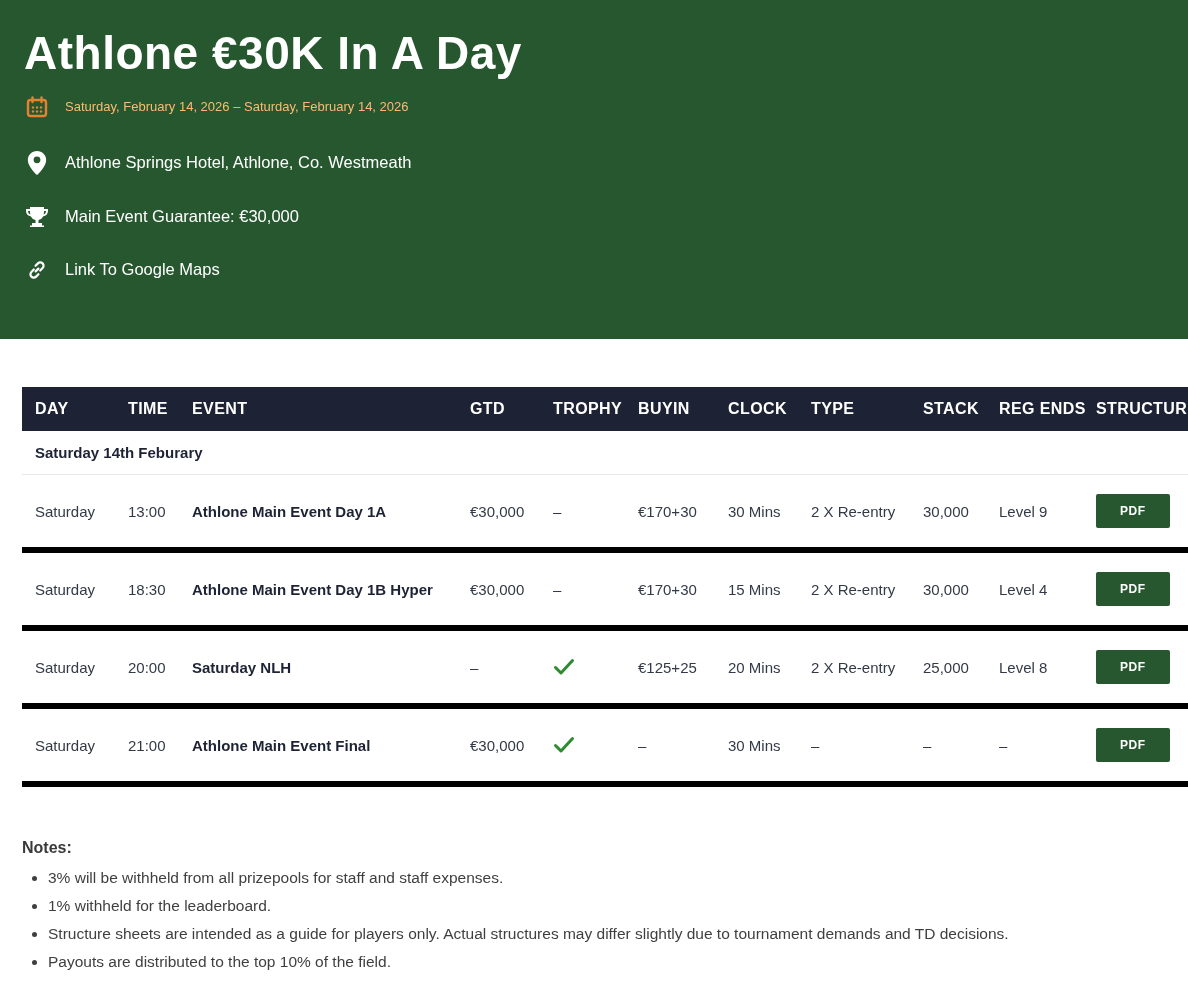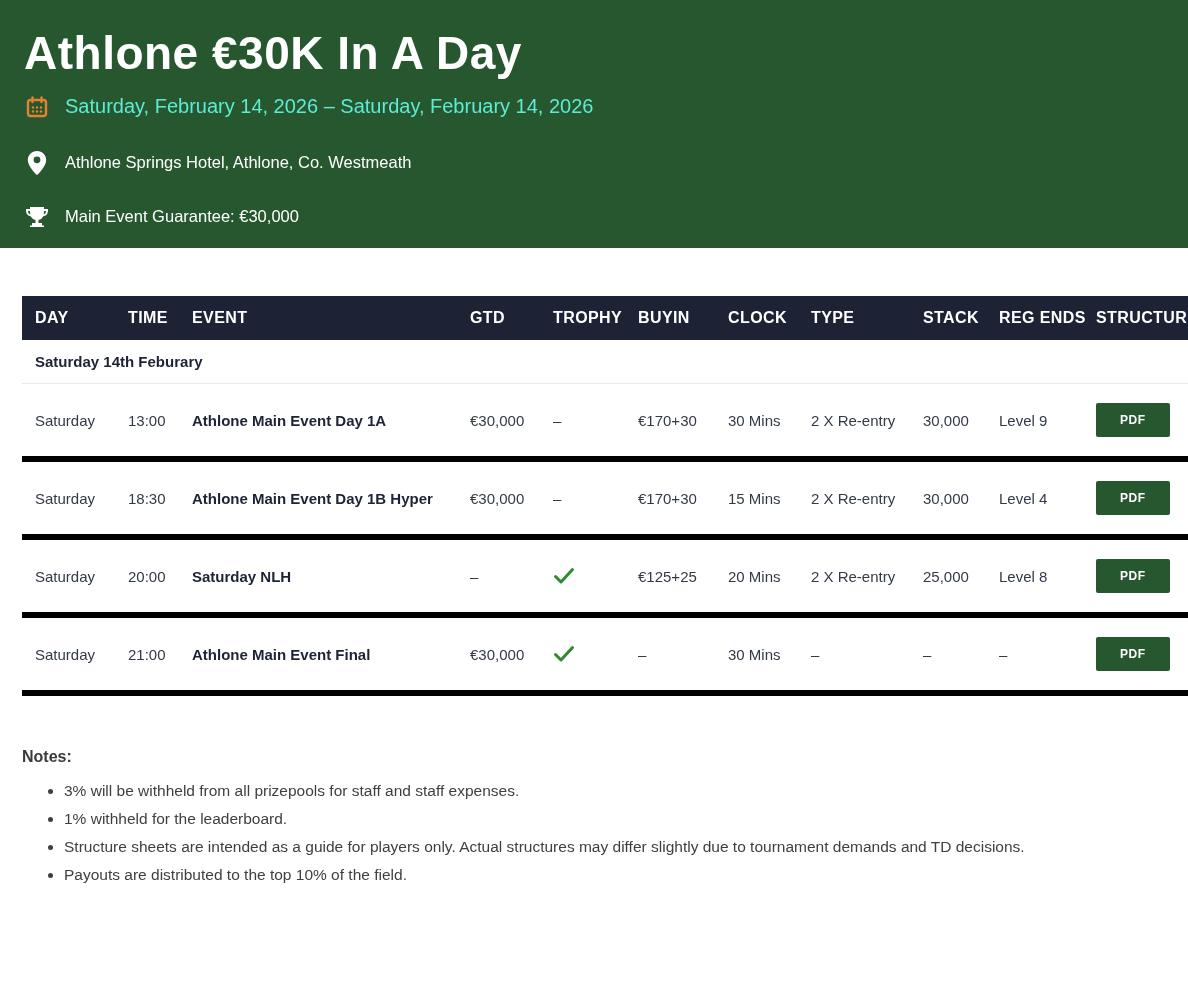--- a/index.html
+++ b/index.html
@@ -10,38 +10,38 @@
     overflow: hidden;
     background: #ffffff;
     font-family: "Liberation Sans", "DejaVu Sans", sans-serif;
     color: #1d2335;
   }
 
   
   .hero {
     background: #26572f;
     padding: 28px 24px 40px 24px;
-    height: 248px;
+    height: 339px;
   }
   .hero-title {
     margin: 0 0 16px 0;
     font-size: 46px;
     line-height: 1.1;
     font-weight: 800;
     letter-spacing: 0.5px;
     color: #ffffff;
   }
   .hero-row {
     display: flex;
     align-items: center;
     gap: 15px;
   }
   .hero-row.date {
-    color: #5eead4;
-    font-size: 20px;
+    color: #fdba74;
+    font-size: 13px;
     margin: 6px 0 32px 0;
   }
   .hero-row.plain {
     color: #ffffff;
     font-size: 16.5px;
     margin: 0 0 31px 0;
   }
   .hero-row .ico { flex: 0 0 auto; display: flex; align-items: center; justify-content: center; width: 26px; }
 
   
@@ -101,21 +101,21 @@
     letter-spacing: 0.6px;
     padding: 10px 24px;
     border-radius: 2px;
     cursor: pointer;
   }
   .check-icon svg { display: block; }
 
   
   .notes { margin-top: 52px; }
   .notes-heading { font-size: 16px; font-weight: 700; color: #3a3a3a; margin: 0 0 12px 0; }
-  .notes ul { margin: 16px; padding-left: 26px; }
+  .notes ul { margin: 0; padding-left: 26px; }
   .notes li { font-size: 15.5px; color: #3f3f3f; margin-bottom: 10px; }
 
   
   .contact {
     margin-top: 34px;
     font-size: 17px;
     font-weight: 700;
     color: #1d2335;
   }
   .contact a { color: #e2593a; text-decoration: none; font-weight: 700; }

